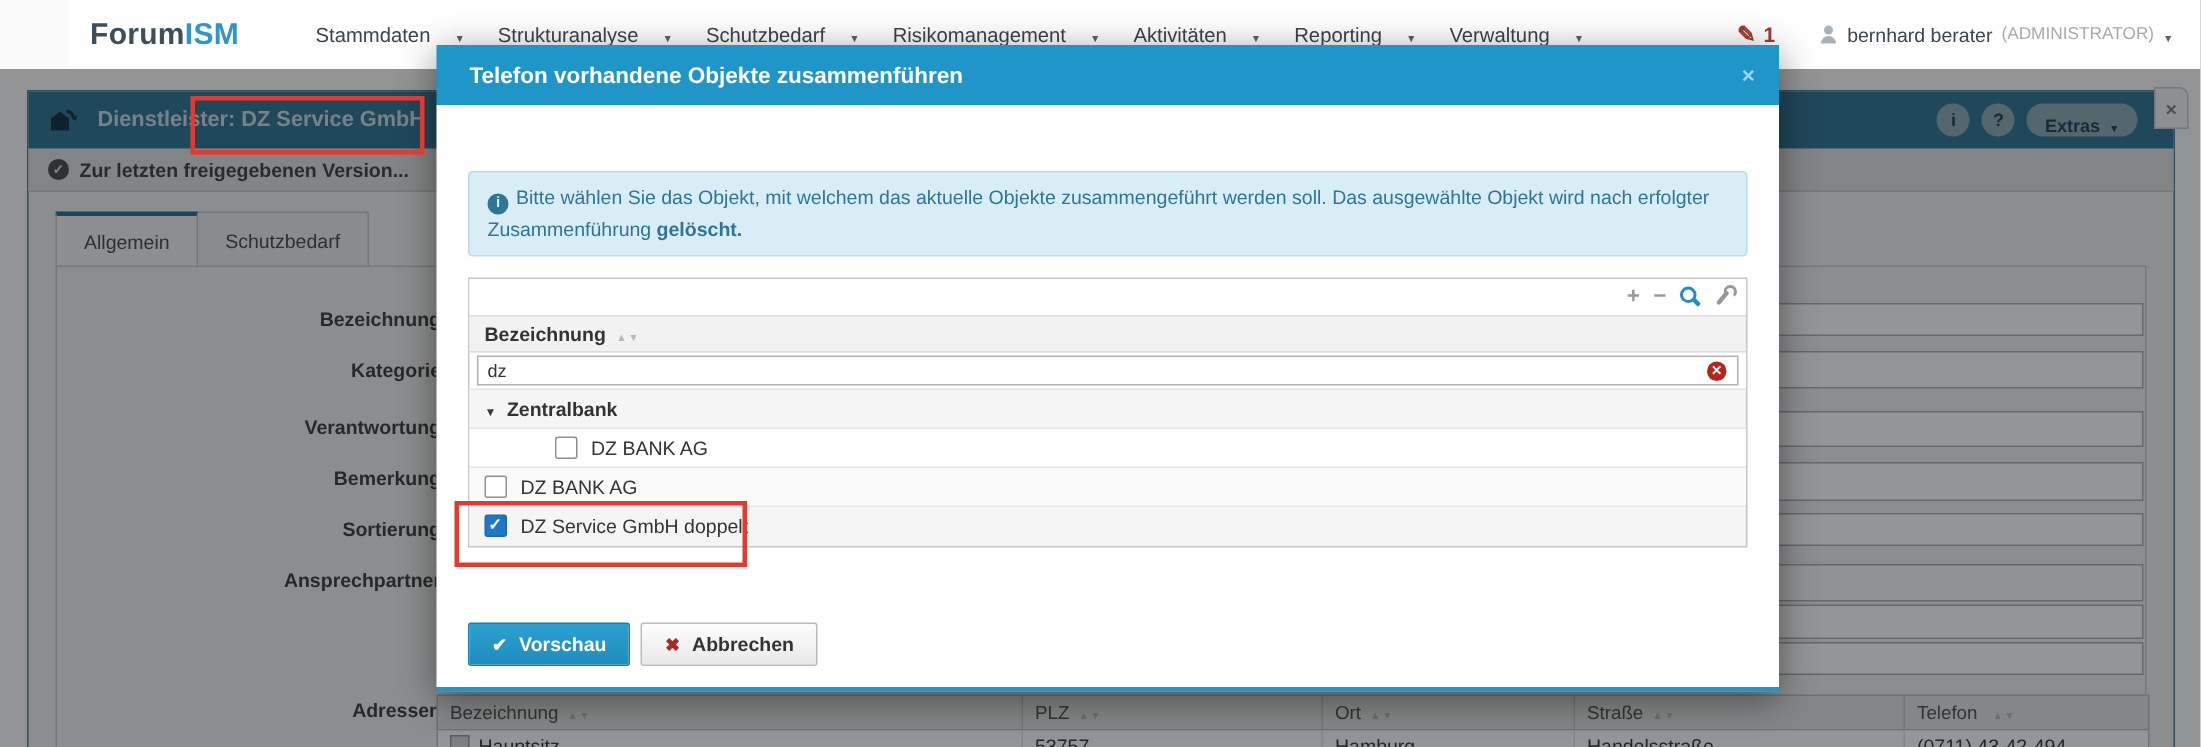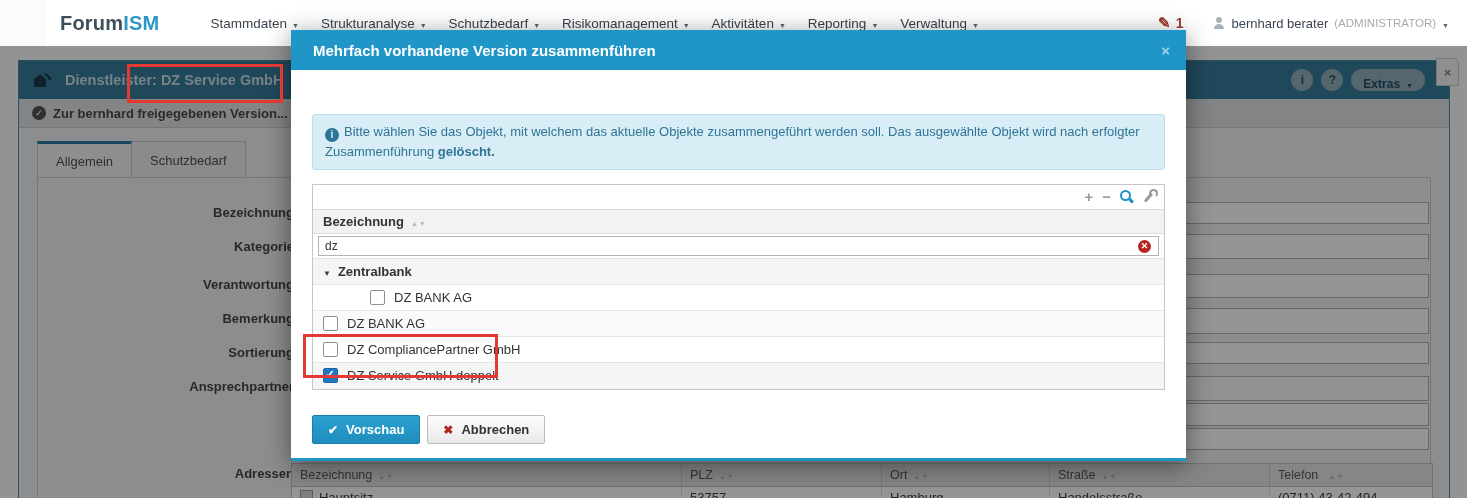--- a/index.html
+++ b/index.html
@@ -5,21 +5,21 @@
   html,body{margin:0;padding:0;}
   body{font-family:"Liberation Sans",sans-serif;}
   #screen{position:relative;width:1467px;height:498px;overflow:hidden;background:#fbfbfb;}
 
   
   .nav{position:absolute;top:0;left:0;right:0;height:46px;background:#fff;display:flex;align-items:center;z-index:5;margin-left:46px;}
   .brand{margin-left:14px;font-size:20px;font-weight:bold;letter-spacing:.2px;cursor:pointer;}
   .brand .p1{color:#3d4f5a;}
   .brand .p2{color:#2d97c8;}
   .nav-items{display:flex;margin-left:40px;}
-  .nav-item{font-size:13.5px;color:#39444e;padding:6px 11px;cursor:pointer;white-space:nowrap;display:flex;align-items:center;gap:5px;justify-content:space-between;}
+  .nav-item{font-size:13.5px;color:#39444e;padding:6px 11px;cursor:pointer;white-space:nowrap;display:flex;align-items:center;gap:16px;justify-content:space-between;}
   .caret-down-icon::before{content:"▼";font-size:7px;color:#5a646d;}
   .nav-right{margin-left:auto;margin-right:18px;display:flex;align-items:center;gap:30px;}
   .edit-indicator{display:flex;align-items:center;gap:5px;color:#9e3b33;font-size:14px;font-weight:bold;cursor:pointer;}
   .pencil-icon::before{content:"✎";font-size:15px;}
   .user-menu{display:flex;align-items:center;gap:6px;font-size:13px;color:#3a4550;cursor:pointer;}
   .person-icon{position:relative;width:12px;height:12px;}
   .person-icon::before{content:"";position:absolute;top:0;left:3px;width:6px;height:6px;border-radius:50%;background:#a9b2b8;}
   .person-icon::after{content:"";position:absolute;bottom:0;left:1px;width:10px;height:5px;border-radius:5px 5px 0 0;background:#a9b2b8;}
   .user-role{color:#a9a9a9;font-size:11.5px;}
 
@@ -172,21 +172,21 @@
           <div class="circle-btn">?</div>
           <div class="extras-btn">
             <span>Extras</span>
             <span class="caret-down-icon"></span>
           </div>
         </div>
         <div class="panel-close-tab">×</div>
       </div>
       <div class="version-bar">
         <span class="check-circle-icon"></span>
-        <span>Zur bernhard freigegebenen Version...</span>
+        <span>Zur letzten freigegebenen Version...</span>
       </div>
 
       <div class="tabs">
         <div class="tab active">Allgemein</div>
         <div class="tab inactive">Schutzbedarf</div>
       </div>
       <div class="content-box"></div>
 
       <div class="form-label" style="top:144px;">Bezeichnung</div>
       <div class="form-label" style="top:178px;">Kategorie</div>
@@ -247,21 +247,21 @@
             </div>
         </div>
       </div>
     </div>
   </div>
 
   <div class="dim-overlay"></div>
 
   <div class="modal">
     <div class="modal-header">
-      <span class="modal-title">Mehrfach vorhandene Version zusammenführen</span>
+      <span class="modal-title">Telefon vorhandene Objekte zusammenführen</span>
       <span class="modal-close">×</span>
     </div>
     <div class="modal-body">
       <div class="info-box">
         <span class="info-circle-icon"></span><span>Bitte wählen Sie das Objekt, mit welchem das aktuelle Objekte zusammengeführt werden soll. Das ausgewählte Objekt wird nach erfolgter Zusammenführung </span><b>gelöscht.</b>
       </div>
 
       <div class="merge-table">
         <div class="mt-toolbar">
           <span class="icon-plus">+</span>
@@ -282,24 +282,20 @@
           <span>Zentralbank</span>
         </div>
         <div class="mt-row bg-white row-indent">
           <span class="cb"></span>
           <span>DZ BANK AG</span>
         </div>
         <div class="mt-row bg-zebra">
           <span class="cb"></span>
           <span>DZ BANK AG</span>
         </div>
-        <div class="mt-row bg-white">
-          <span class="cb"></span>
-          <span>DZ CompliancePartner GmbH</span>
-        </div>
         <div class="mt-row bg-zebra2 last">
           <span class="cb checked"></span>
           <span>DZ Service GmbH doppelt</span>
         </div>
       </div>
 
       <div class="modal-buttons">
         <div class="btn btn-primary">
           <span class="btn-check-icon"></span>
           <span>Vorschau</span>

